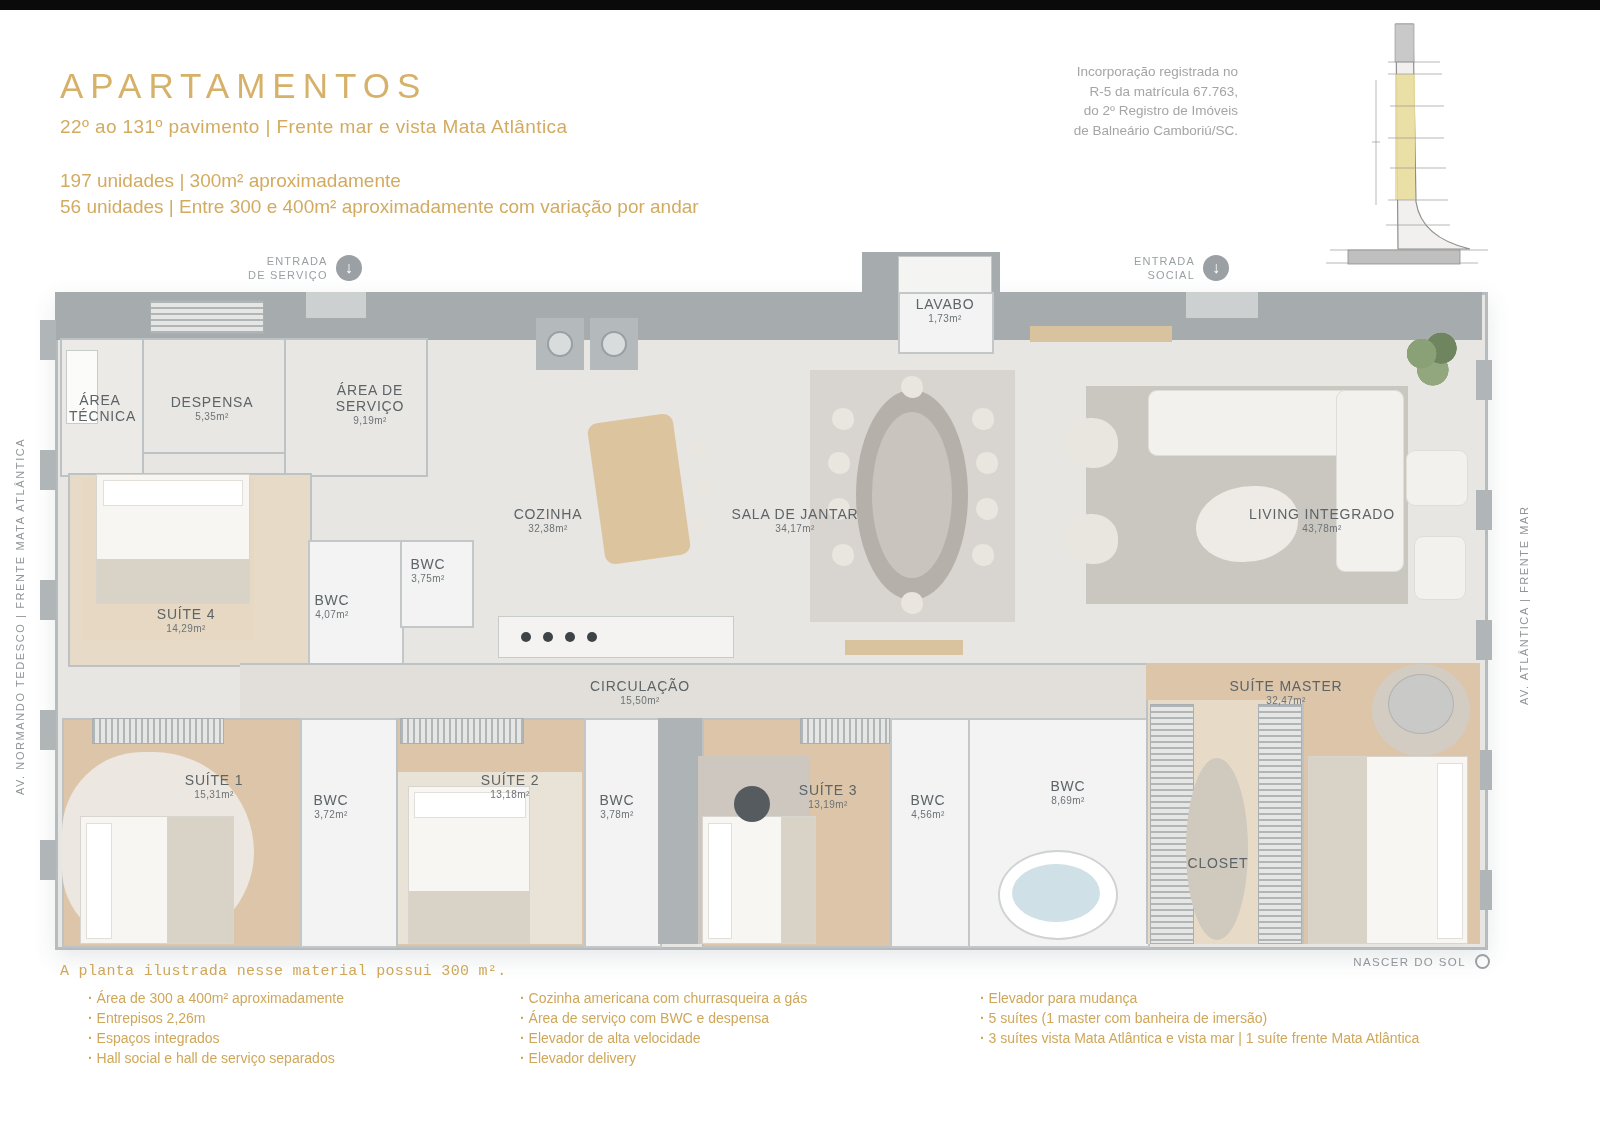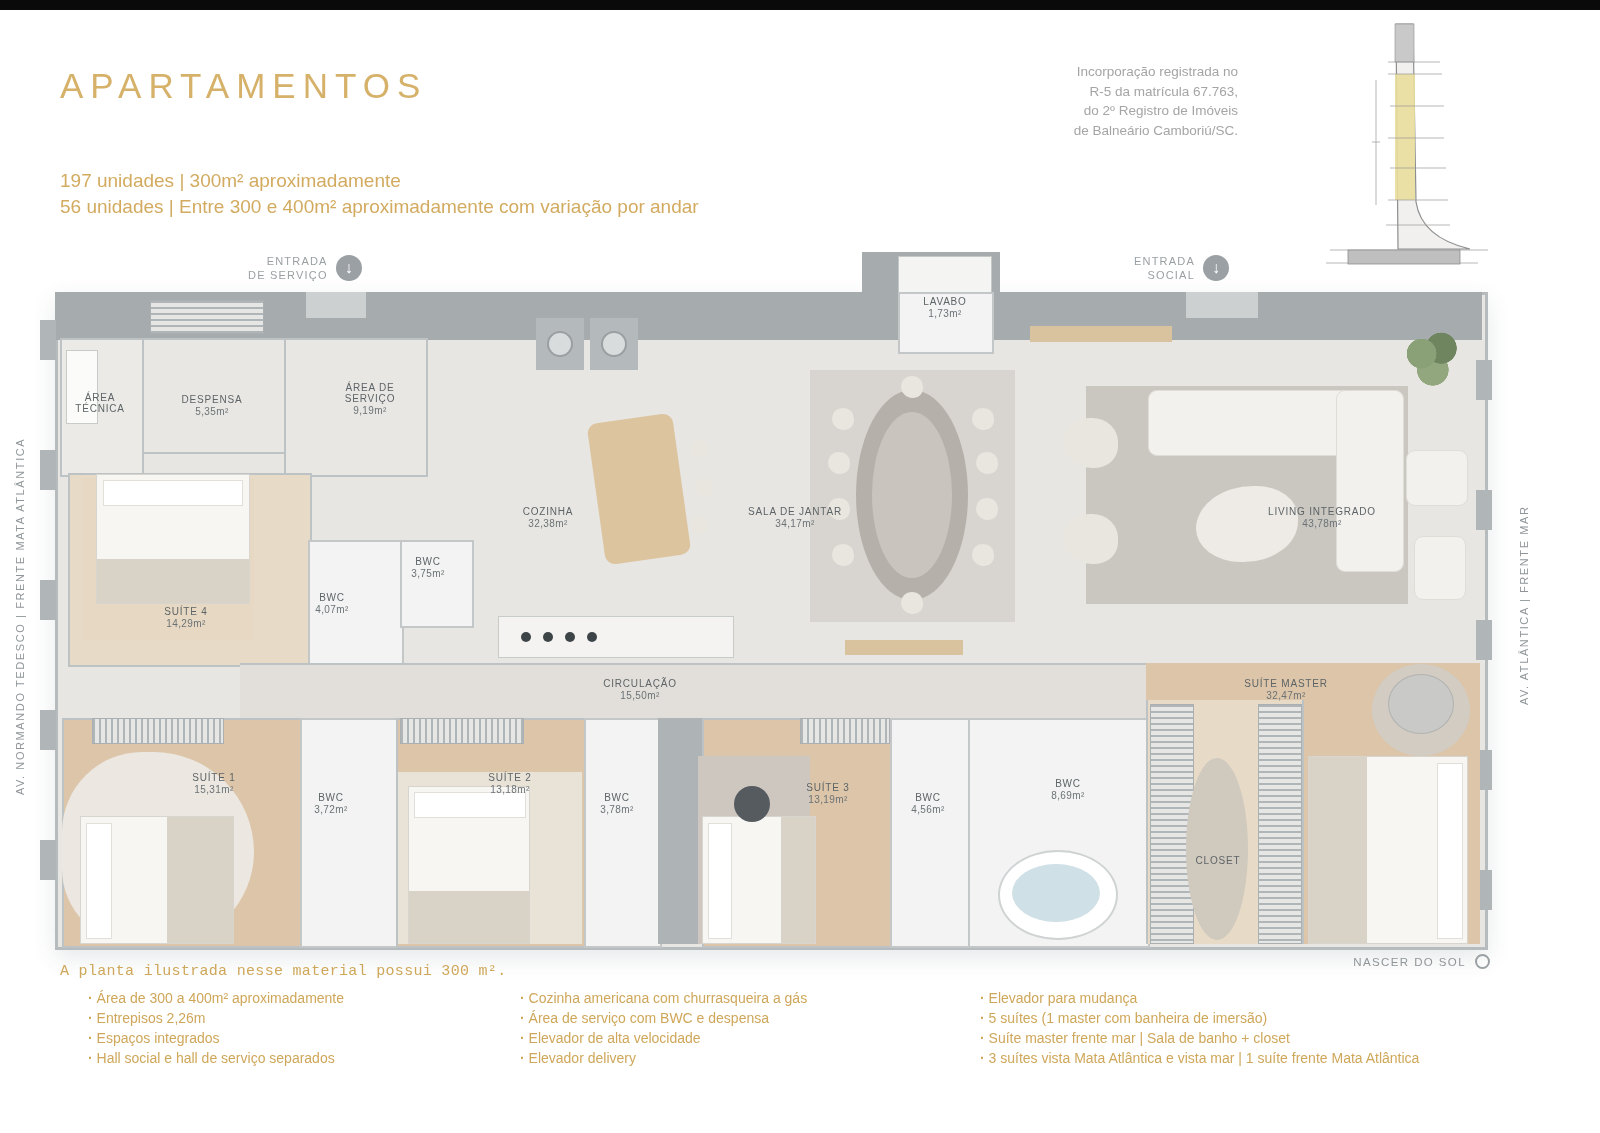--- a/index.html
+++ b/index.html
@@ -45,21 +45,21 @@
   .bed .blanket{position:absolute;background:#d9d3c7;}
   .sofa{background:#f3f1ed;border-radius:9px;border:1px solid #e0ddd7;}
   .chair{background:#e9e5df;border-radius:50% 50% 45% 55%;}
   .ellipse{border-radius:50%;}
   .appliance{background:#b4b9bb;display:flex;align-items:center;justify-content:center;}
   .appliance span{width:22px;height:22px;border-radius:50%;background:#d9dcdd;border:2px solid #9aa0a2;}
   .burner{position:absolute;width:10px;height:10px;border-radius:50%;background:#3d4447;top:15px;}
 
   
   .rl{position:absolute;transform:translateX(-50%);text-align:center;z-index:30;}
-  .rl .rn{font-size:10px;letter-spacing:.8px;color:#5d6467;white-space:pre-line;}
+  .rl .rn{font-size:14px;letter-spacing:.8px;color:#5d6467;white-space:pre-line;}
   .rl .ra{font-size:10px;letter-spacing:.4px;color:#6b7377;margin-top:1px;}
   .rl.narrow .rn{width:62px;margin:0 auto;}
   .rl.narrow2 .rn{width:70px;margin:0 auto;}
 
   .street{position:absolute;writing-mode:vertical-rl;transform:rotate(180deg);
           font-size:11px;letter-spacing:1.6px;color:#8f9598;white-space:nowrap;}
 
   .note{position:absolute;left:60px;top:963px;font-size:15px;letter-spacing:.3px;color:#cfa75a;font-family:Liberation Mono, monospace;}
   .sunrise{position:absolute;left:1280px;top:954px;width:210px;display:flex;align-items:center;
            justify-content:flex-end;gap:9px;font-size:11.5px;letter-spacing:1.4px;color:#8f9598;}
@@ -70,20 +70,21 @@
   .feat li::before{content:"·  ";font-weight:bold;}
   .c1{left:88px;} .c2{left:520px;} .c3{left:980px;}
 </style>
 </head>
 <body>
 
 <div class="page">
   <div class="topbar"></div>
 
   <div class="title">APARTAMENTOS</div>
+  <div class="subtitle">22º ao 131º pavimento | Frente mar e vista Mata Atlântica</div>
   <div class="units1">197 unidades | 300m² aproximadamente</div>
   <div class="units2">56 unidades | Entre 300 e 400m² aproximadamente com variação por andar</div>
 
   <div class="reg">
     <div>Incorporação registrada no</div>
     <div>R-5 da matrícula 67.763,</div>
     <div>do 2º Registro de Imóveis</div>
     <div>de Balneário Camboriú/SC.</div>
   </div>
 
@@ -344,16 +345,15 @@
   </ul>
   <ul class="feat c2">
     <li>Cozinha americana com churrasqueira a gás</li>
     <li>Área de serviço com BWC e despensa</li>
     <li>Elevador de alta velocidade</li>
     <li>Elevador delivery</li>
   </ul>
   <ul class="feat c3">
     <li>Elevador para mudança</li>
     <li>5 suítes (1 master com banheira de imersão)</li>
-    <li>Suíte master frente mar | Sala de banho + closet</li>
     <li>3 suítes vista Mata Atlântica e vista mar | 1 suíte frente Mata Atlântica</li>
   </ul>
 </div>
 
 </body></html>

